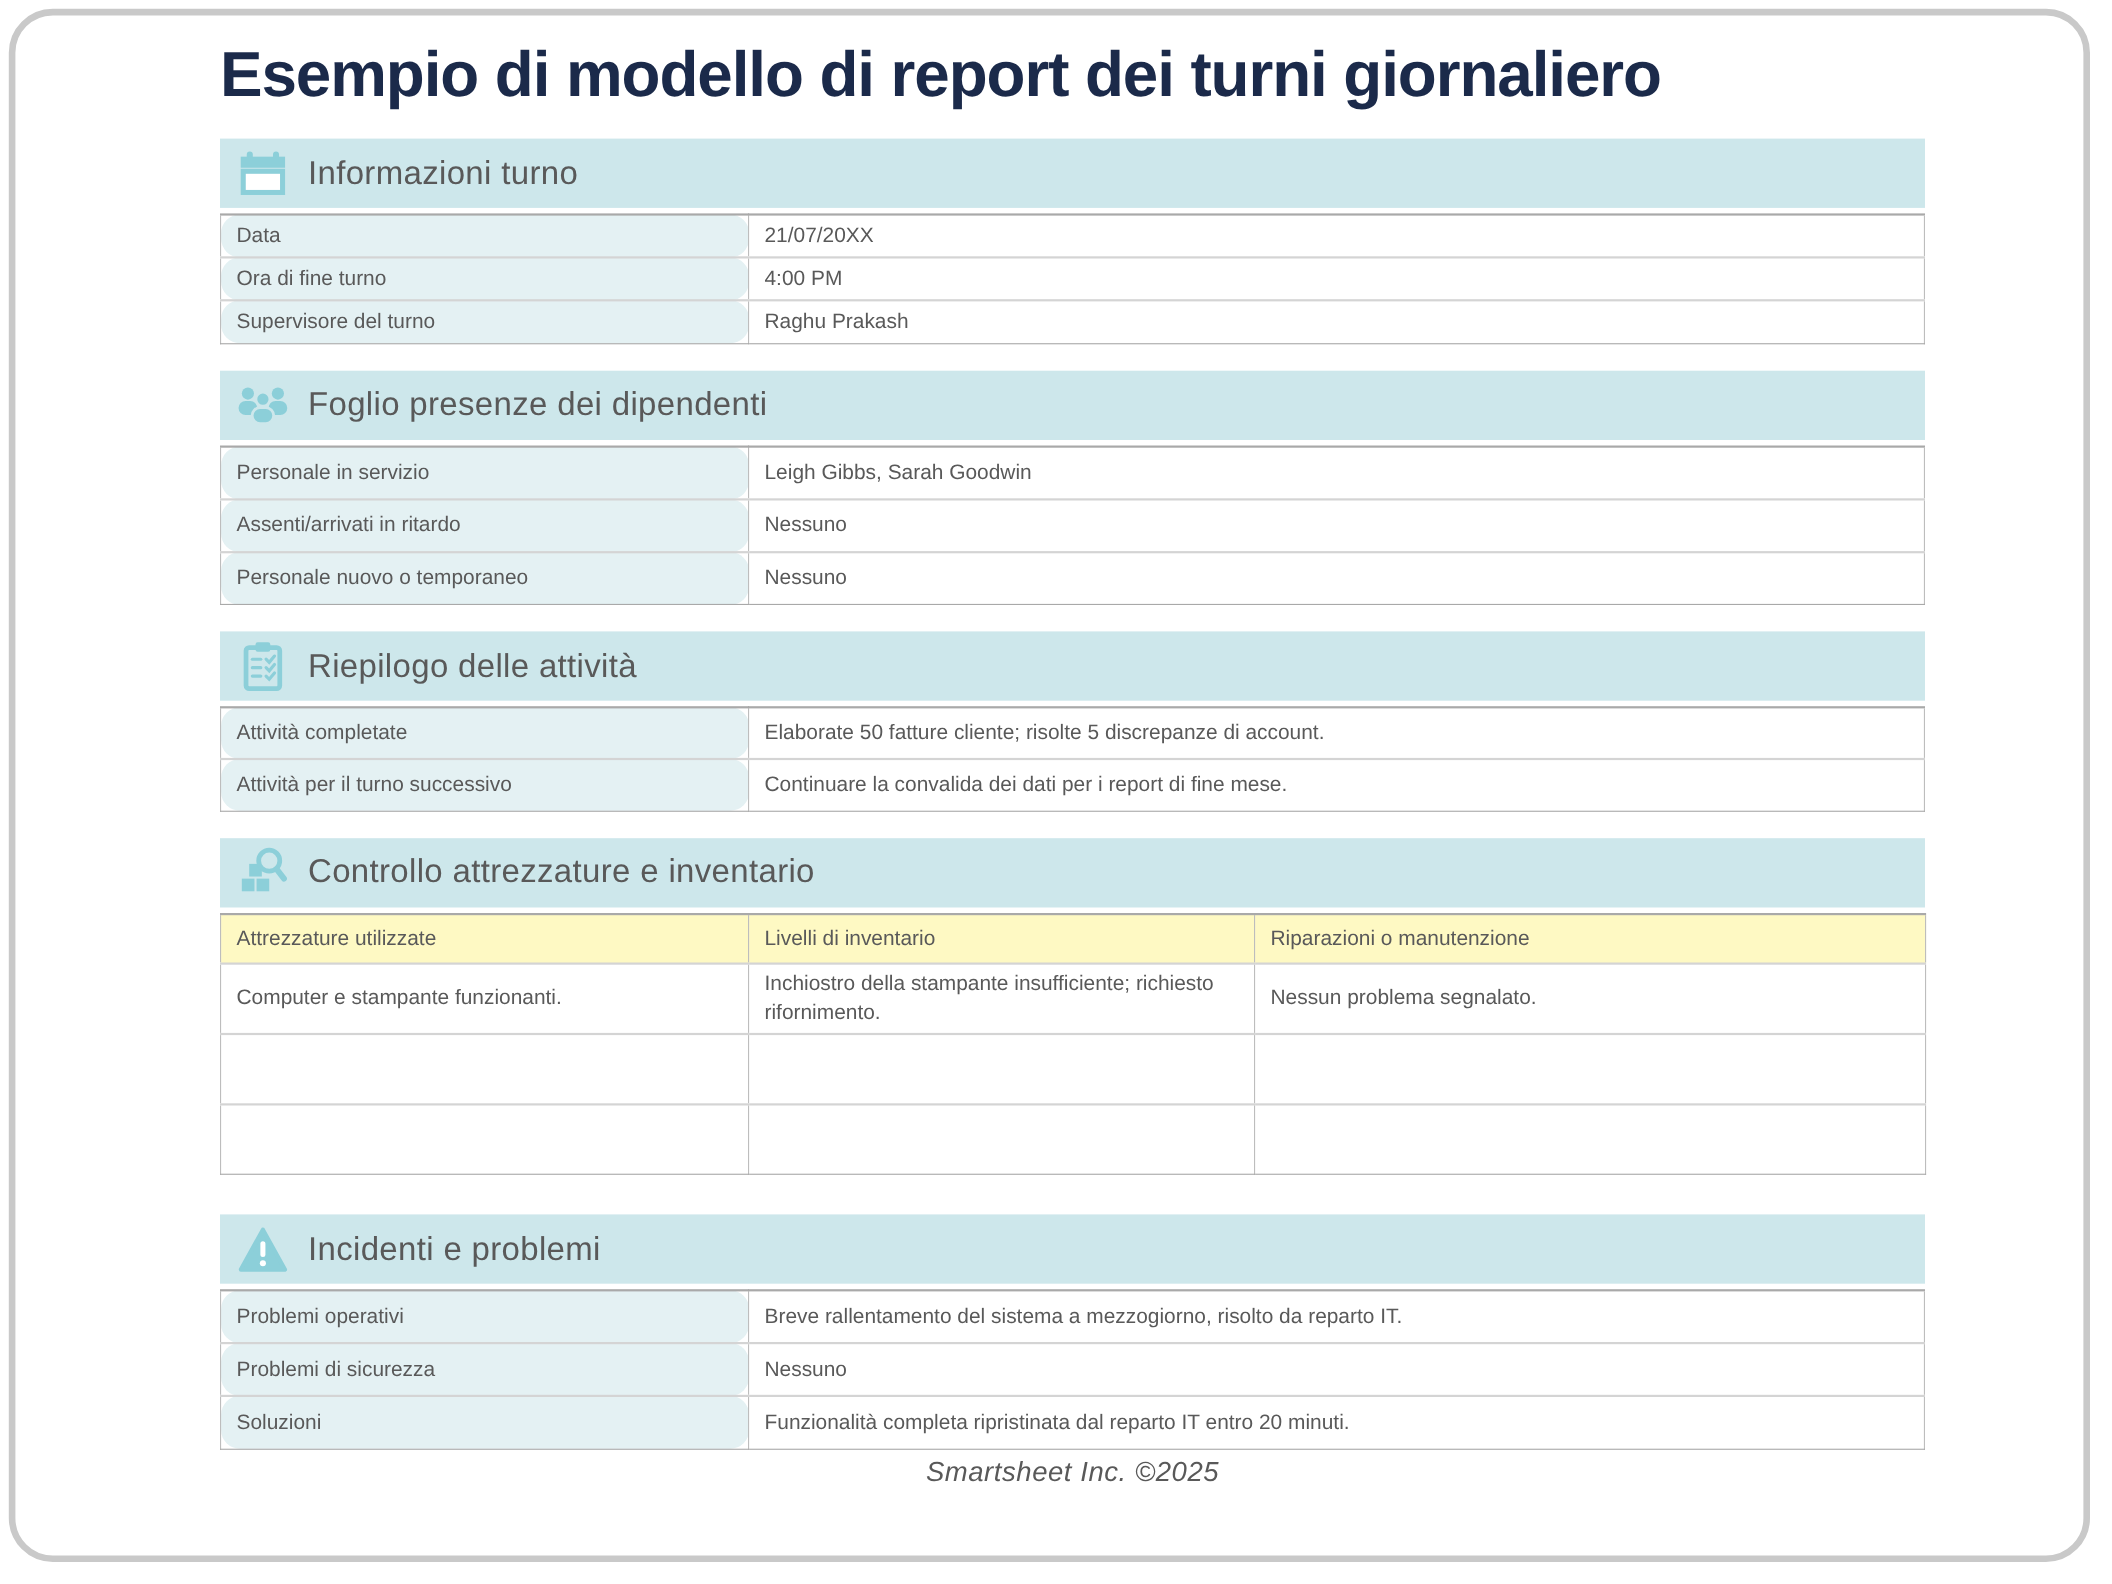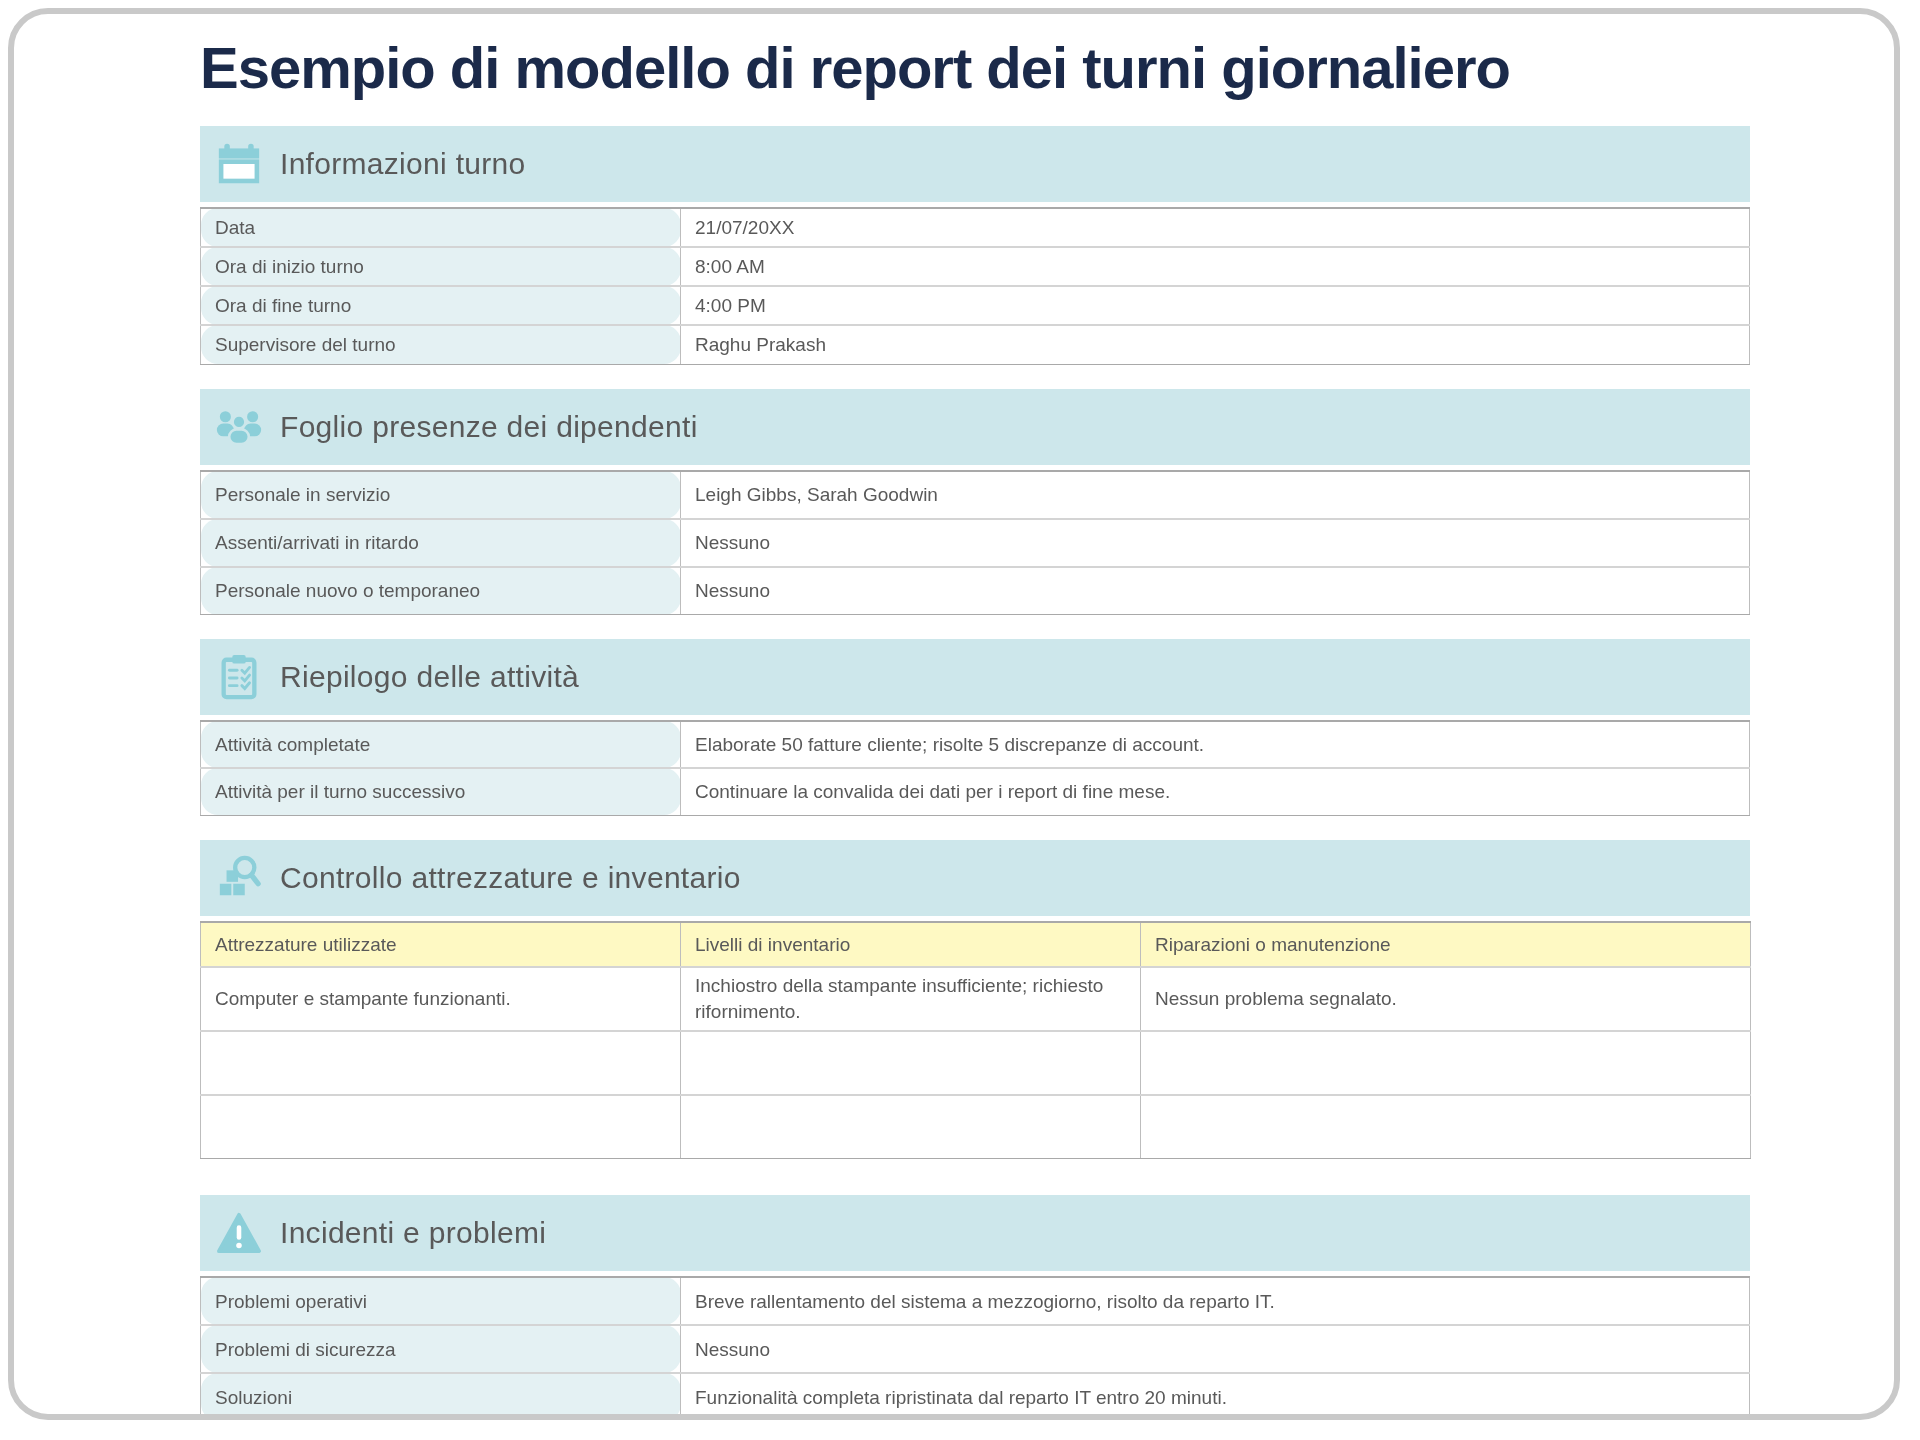--- a/index.html
+++ b/index.html
@@ -14,21 +14,21 @@
     background:#ffffff;overflow:hidden;
   }
   .content{position:absolute;left:186px;top:0;width:1550px;}
   .page-title{
     margin-top:20px;font-size:58px;font-weight:800;letter-spacing:-1px;
     color:#1b2a4a;line-height:1.18;
   }
   .section{margin-top:24px;}
   .section.incidents{margin-top:36px;}
   .band{
-    height:76px;background:#cde7eb;display:flex;align-items:center;
+    height:63px;background:#cde7eb;display:flex;align-items:center;
     padding-left:16px;box-sizing:border-box;
   }
   .band .icon{width:46px;height:46px;display:flex;align-items:center;justify-content:center;color:#8ccfd9;flex:0 0 auto;}
   .band .icon svg{display:block;}
   .band-title{margin-left:18px;font-size:30px;color:#595959;font-weight:400;letter-spacing:.3px;}
   table.tbl{
     width:100%;border-collapse:collapse;margin-top:5px;
     border:1px solid #a9a9a9;border-top:2px solid #a9a9a9;
     table-layout:fixed;
   }
@@ -72,24 +72,20 @@
         </span>
         <span class="band-title">Informazioni turno</span>
       </div>
       <table class="tbl">
         <tbody>
             <tr class="r39">
           <td class="lbl">Data</td>
           <td class="val">21/07/20XX</td>
         </tr>
         <tr class="r39">
-          <td class="lbl">Ora di inizio turno</td>
-          <td class="val">8:00 AM</td>
-        </tr>
-        <tr class="r39">
           <td class="lbl">Ora di fine turno</td>
           <td class="val">4:00 PM</td>
         </tr>
         <tr class="r39">
           <td class="lbl">Supervisore del turno</td>
           <td class="val">Raghu Prakash</td>
         </tr>
       </tbody>
         </table>
     </div>

